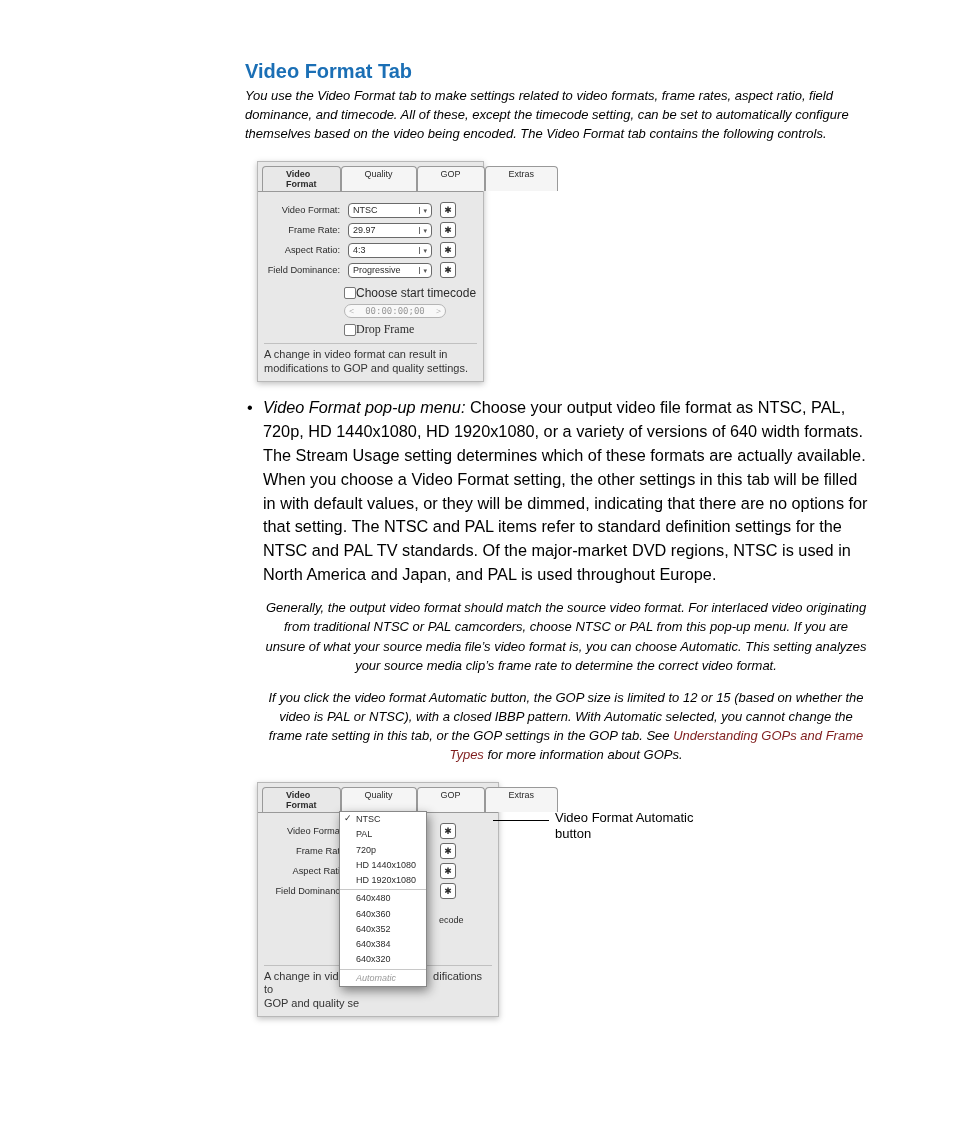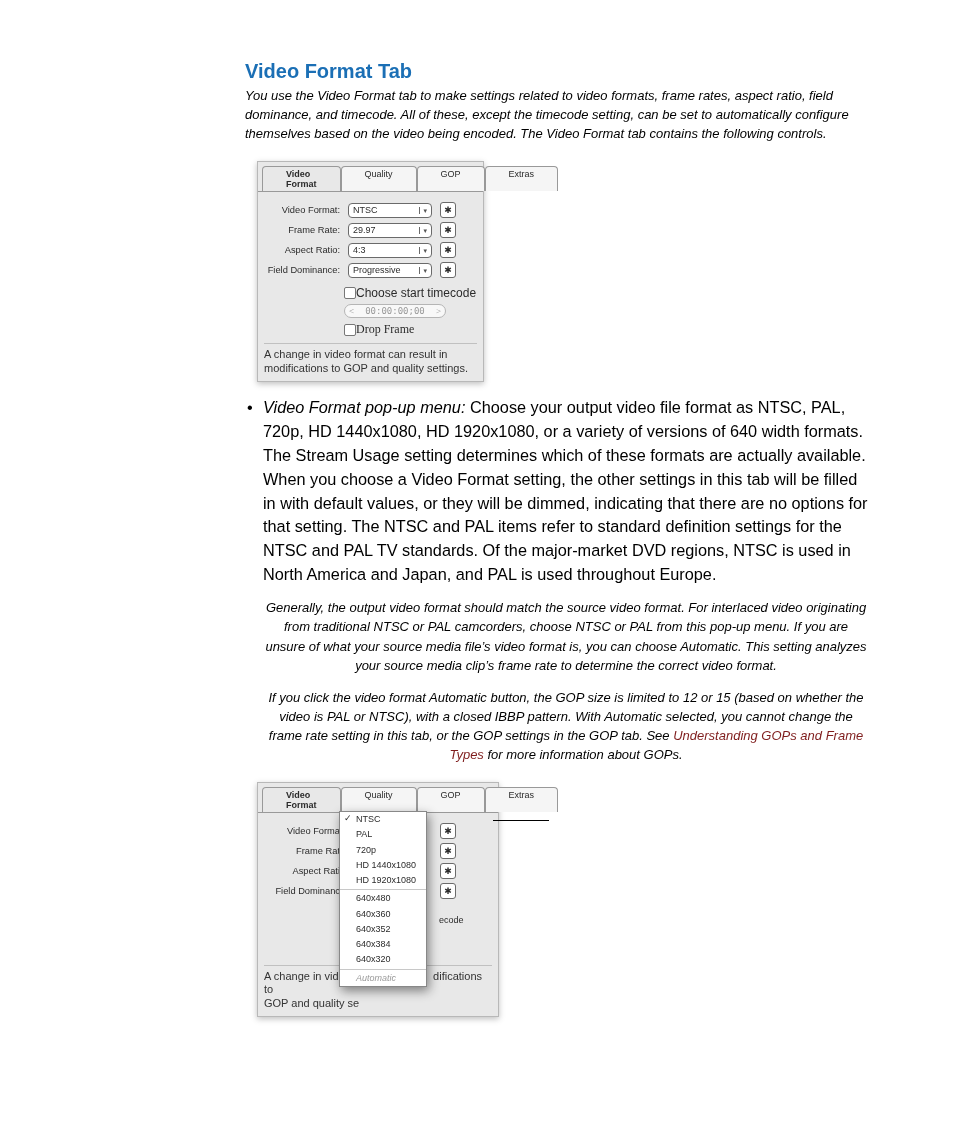--- a/index.html
+++ b/index.html
@@ -304,16 +304,17 @@
           <div class="item">640x480</div>
           <div class="item">640x360</div>
           <div class="item">640x352</div>
           <div class="item">640x384</div>
           <div class="item">640x320</div>
           <div class="sep"></div>
           <div class="item dim">Automatic</div>
         </div>
       </div>
       <div class="callout-line"></div>
+      <div class="callout-text">Video Format Automatic button</div>
     </div>
   </div>
 
 </div>
 
 </body></html>

